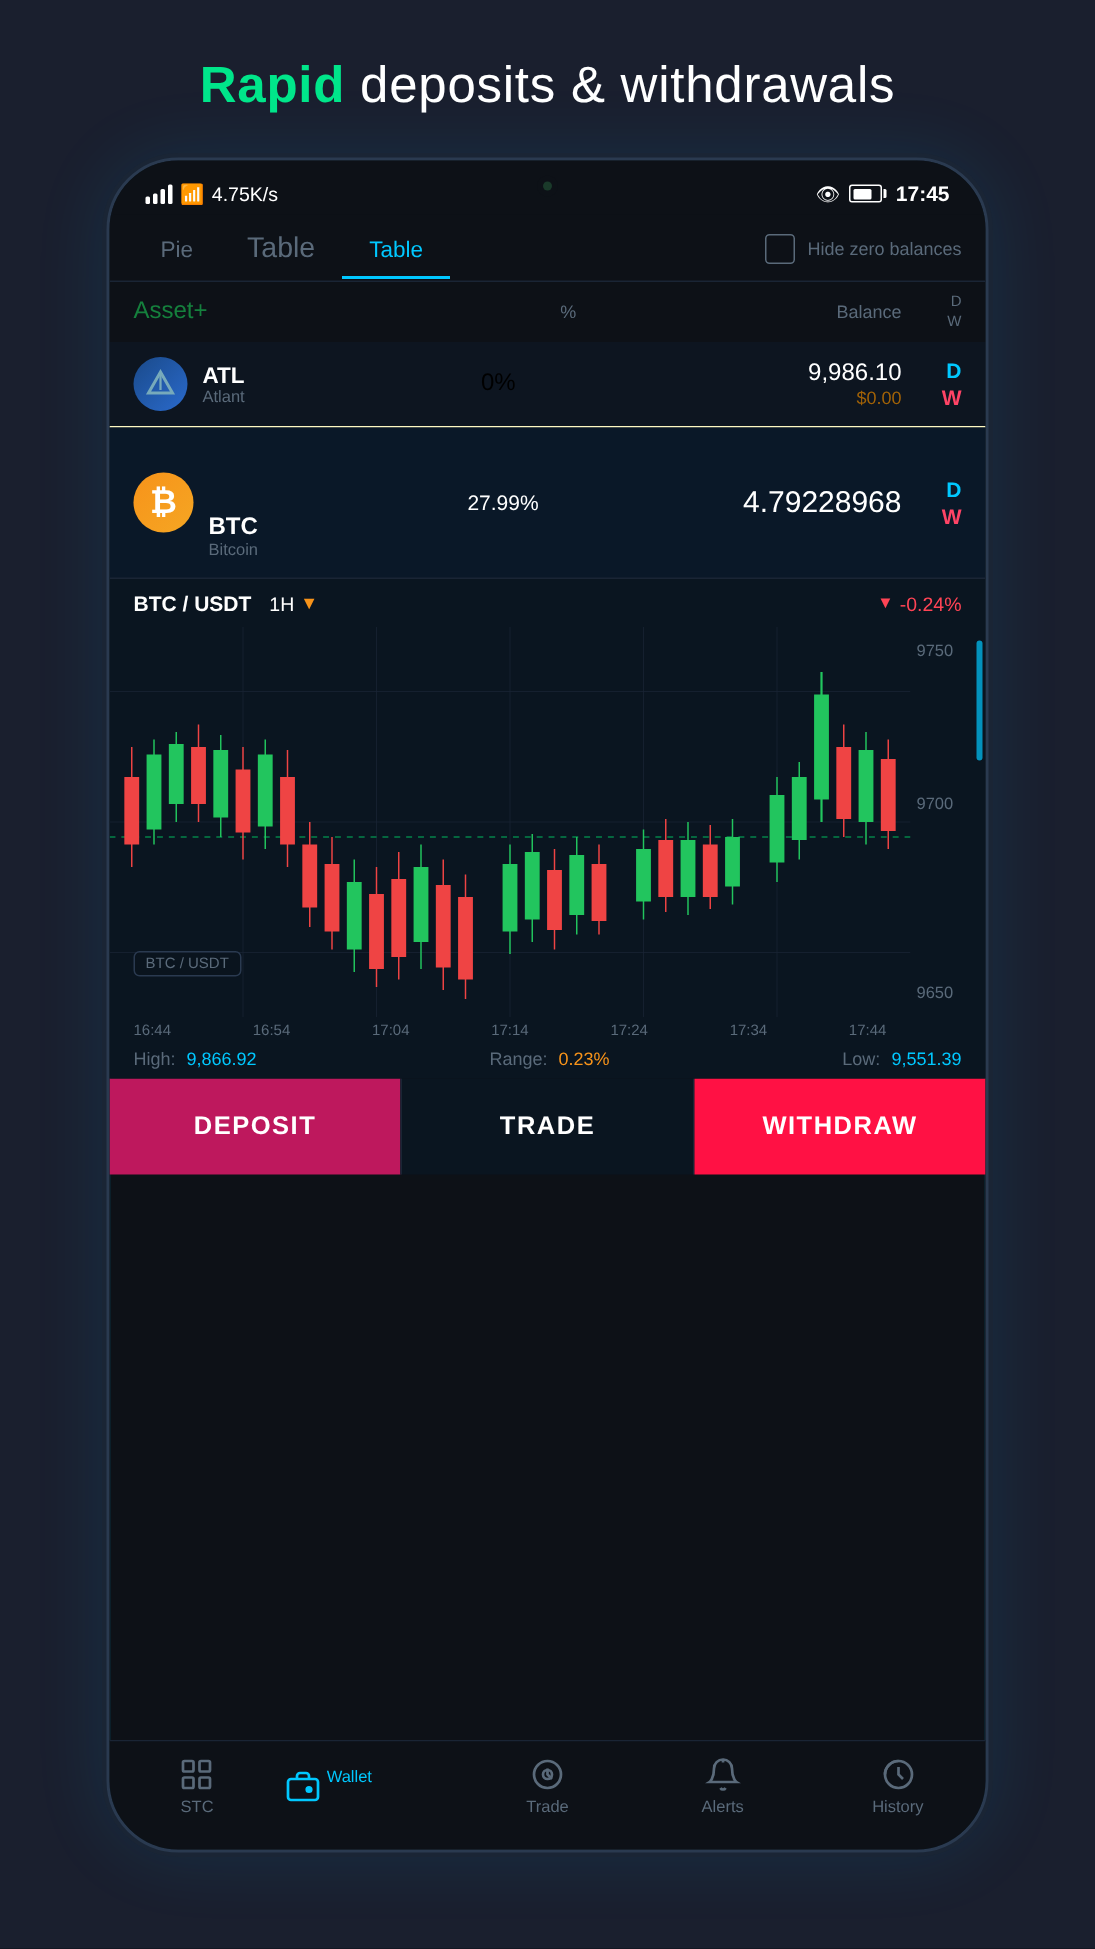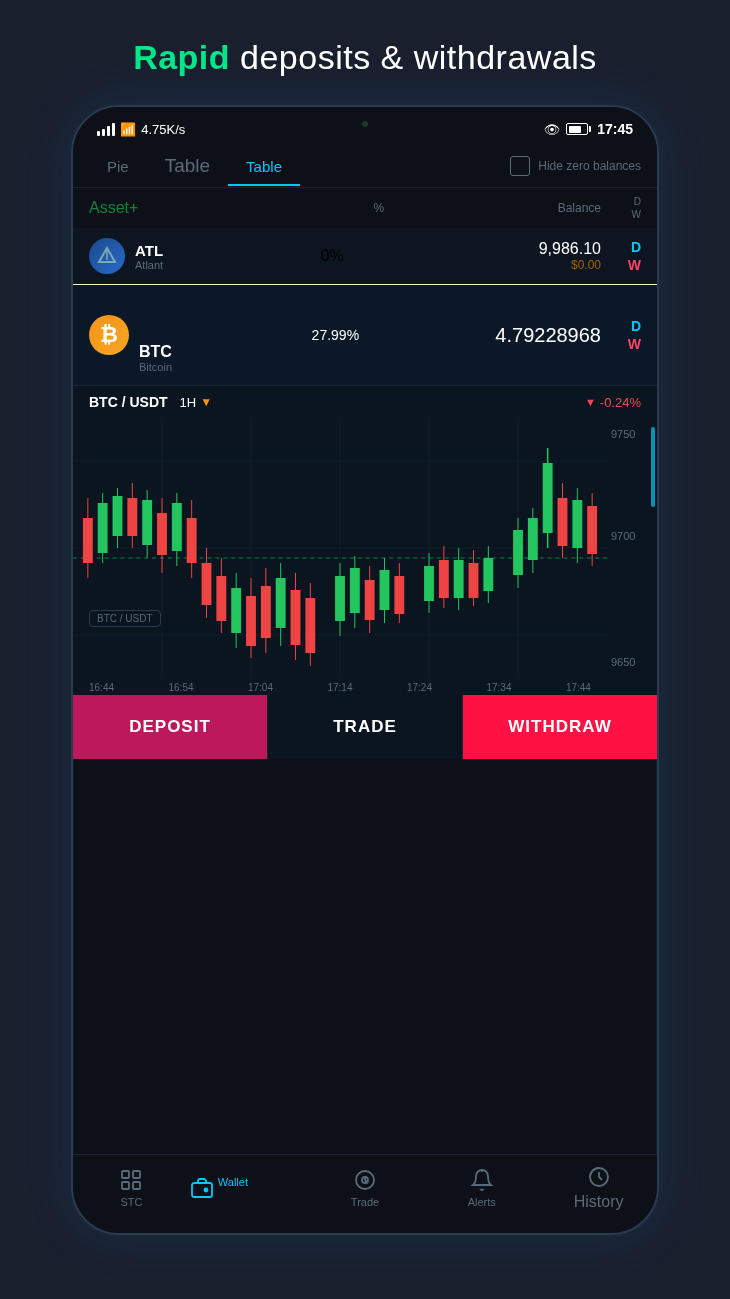--- a/index.html
+++ b/index.html
@@ -256,20 +256,34 @@
       <div style="display:flex; justify-content:space-between; font-size:10px; color:#5a6a7a; padding:4px 16px 2px; padding-right:66px;">
         <span>16:44</span>
         <span>16:54</span>
         <span>17:04</span>
         <span>17:14</span>
         <span>17:24</span>
         <span>17:34</span>
         <span>17:44</span>
       </div>
 
+      <div style="display:flex; justify-content:space-between; align-items:center; padding:4px 16px 6px; font-size:12px;">
+        <div>
+          <span style="color:#5a6a7a;">High:</span>
+          <span style="color:#00c8ff; margin-left:4px;">9,866.92</span>
+        </div>
+        <div>
+          <span style="color:#5a6a7a;">Range:</span>
+          <span style="color:#f7931a; margin-left:4px;">0.23%</span>
+        </div>
+        <div>
+          <span style="color:#5a6a7a;">Low:</span>
+          <span style="color:#00c8ff; margin-left:4px;">9,551.39</span>
+        </div>
+      </div>
     </div>
 
     <div style="display:flex; align-items:stretch;">
       <button style="flex:1; background:#be185d; color:#fff; font-size:17px; font-weight:800; border:none; padding:22px 0; cursor:pointer; letter-spacing:1px;">DEPOSIT</button>
       <button style="flex:1; background:#0a1520; color:#fff; font-size:17px; font-weight:800; border:none; border-left:1px solid #1a2535; border-right:1px solid #1a2535; padding:22px 0; cursor:pointer; letter-spacing:1px;">TRADE</button>
       <button style="flex:1; background:#ff1144; color:#fff; font-size:17px; font-weight:800; border:none; padding:22px 0; cursor:pointer; letter-spacing:1px;">WITHDRAW</button>
     </div>
 
     <div style="position:absolute; right:2px; top:320px; width:4px; height:80px; background:#00c8ff; border-radius:2px; opacity:0.7;"></div>
 
@@ -312,19 +326,19 @@
           </svg>
         <span style="font-size:11px; color:#5a6a7a;">Alerts</span>
       </div>
 
       <div style="display:flex; flex-direction:column; align-items:center; gap:4px; cursor:pointer; flex:1;">
         <svg width="24" height="24" viewBox="0 0 24 24" fill="none" stroke="#5a6a7a" stroke-width="1.8">
             <circle cx="12" cy="12" r="9"></circle>
             <polyline points="12 7 12 12 15 15"></polyline>
             <path d="M3 12 A9 9 0 0 1 12 3" stroke="#5a6a7a" stroke-width="1.8"></path>
           </svg>
-        <span style="font-size:16px; color:#5a6a7a;">History</span>
+        <span style="font-size:11px; color:#5a6a7a;">History</span>
       </div>
 
     </div>
 
   </div>
 </div>
 
 </body></html>

